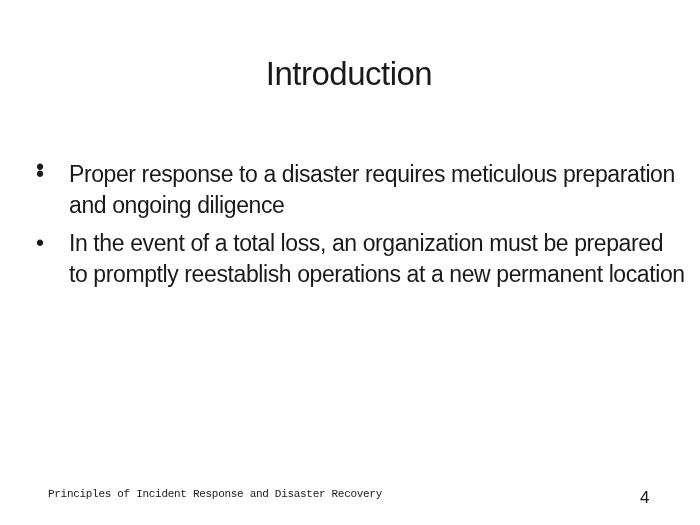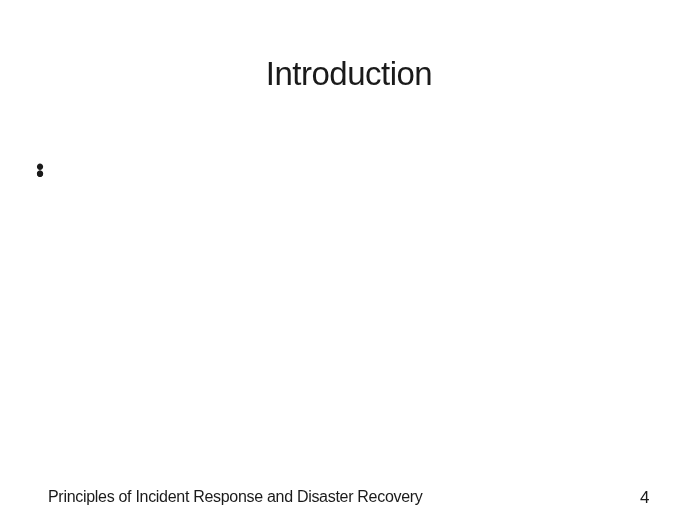--- a/index.html
+++ b/index.html
@@ -4,34 +4,36 @@
 <style>
   html, body { margin: 0; padding: 0; background: #ffffff; }
   body { width: 700px; height: 525px; position: relative; overflow: hidden;
          font-family: "Liberation Sans", "DejaVu Sans", sans-serif; color: #1a1a1a; }
   .title { position: absolute; left: 0; top: 52px; width: 698px; text-align: center;
            font-size: 33px; line-height: 44px; letter-spacing: -0.5px; }
   .bullets { position: absolute; left: 36px; top: 152px; width: 650px; margin: 0; padding: 0; list-style: none; }
   .bullet { position: relative; padding-left: 33px; font-size: 23px; line-height: 31px;
             margin-bottom: 7px; letter-spacing: -0.4px; }
   .bullet .dot { position: absolute; left: 0; top: 0; width: 20px; }
-  .footer-title { position: absolute; left: 48px; top: 488px; font-size: 16px; letter-spacing: -0.3px; }
+  .footer-title { position: absolute; left: 48px; top: 488px; font-size: 11px; letter-spacing: -0.3px; font-family: Liberation Mono, monospace; }
   .footer-page { position: absolute; left: 640px; top: 488px; font-size: 17px; }
 </style>
 </head>
 <body>
 
 <div class="title">Introduction</div>
 
 <ul class="bullets">
   <li class="bullet">
     <span class="dot">•</span>
   </li>
   <li class="bullet">
     <span class="dot">•</span>
+    <span>Proper response to a disaster requires meticulous preparation and ongoing diligence</span>
   </li>
   <li class="bullet">
     <span class="dot">•</span>
+    <span>In the event of a total loss, an organization must be prepared to promptly reestablish operations at a new permanent location</span>
   </li>
 </ul>
 
 <div class="footer-title">Principles of Incident Response and Disaster Recovery</div>
 <div class="footer-page">4</div>
 
 </body></html>

